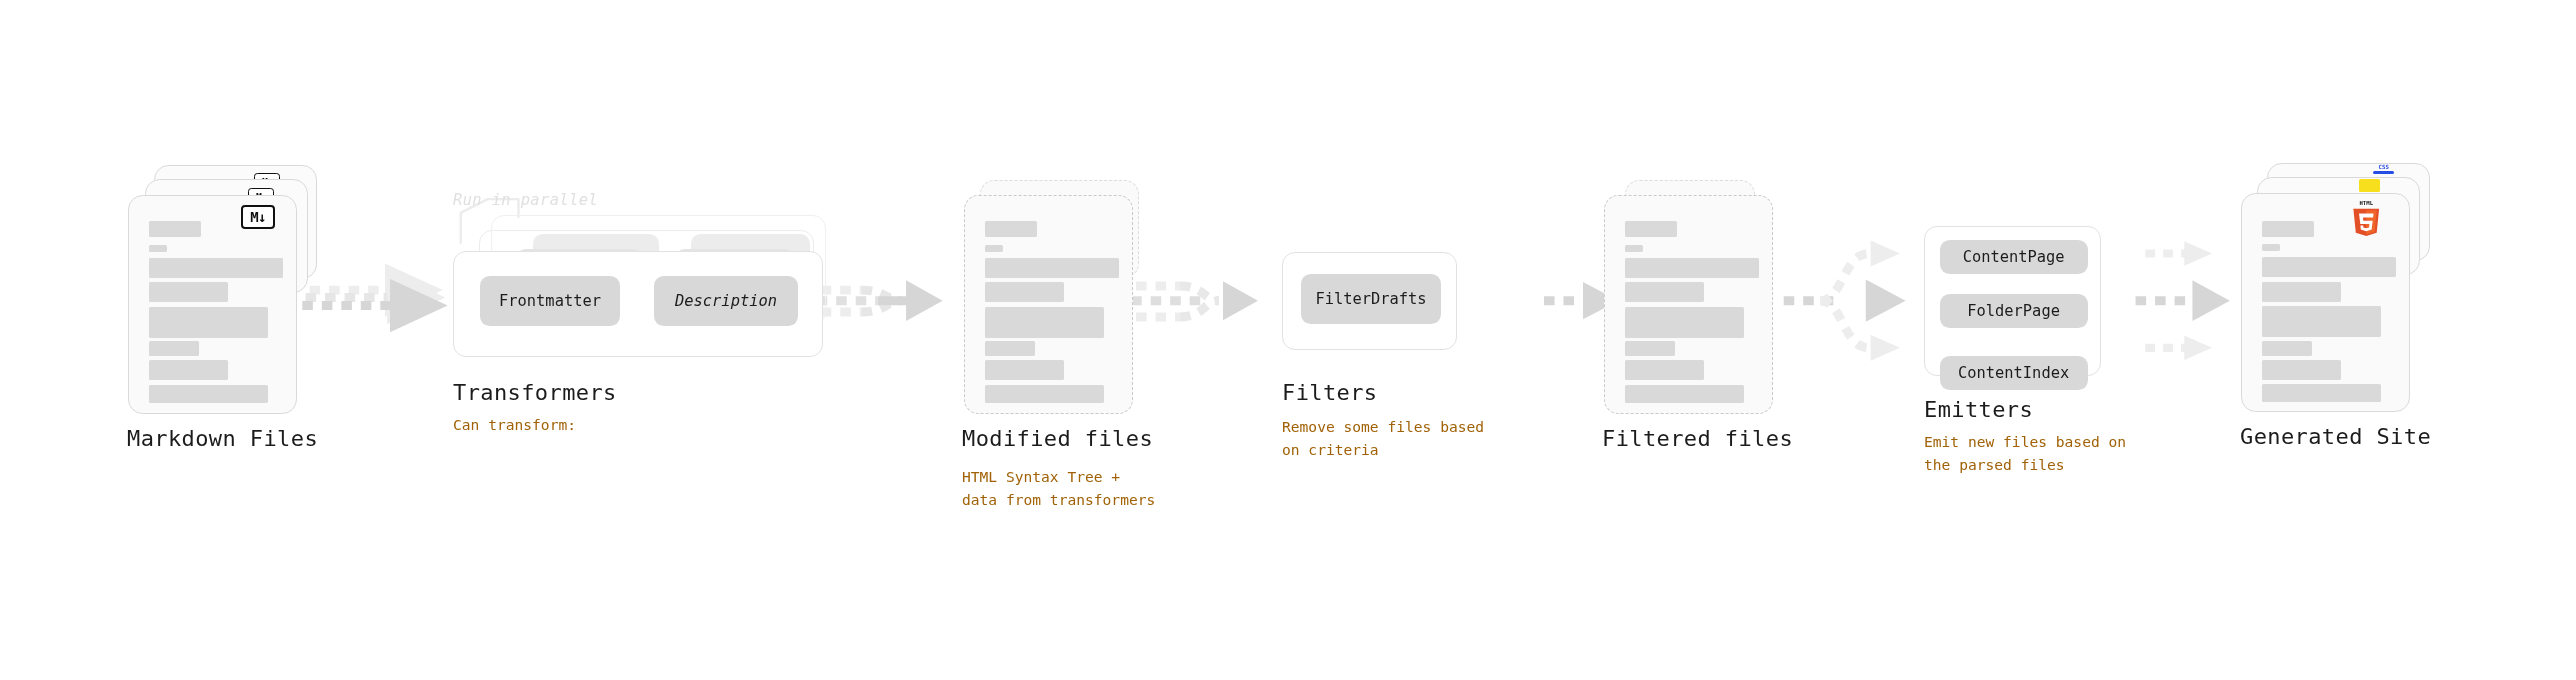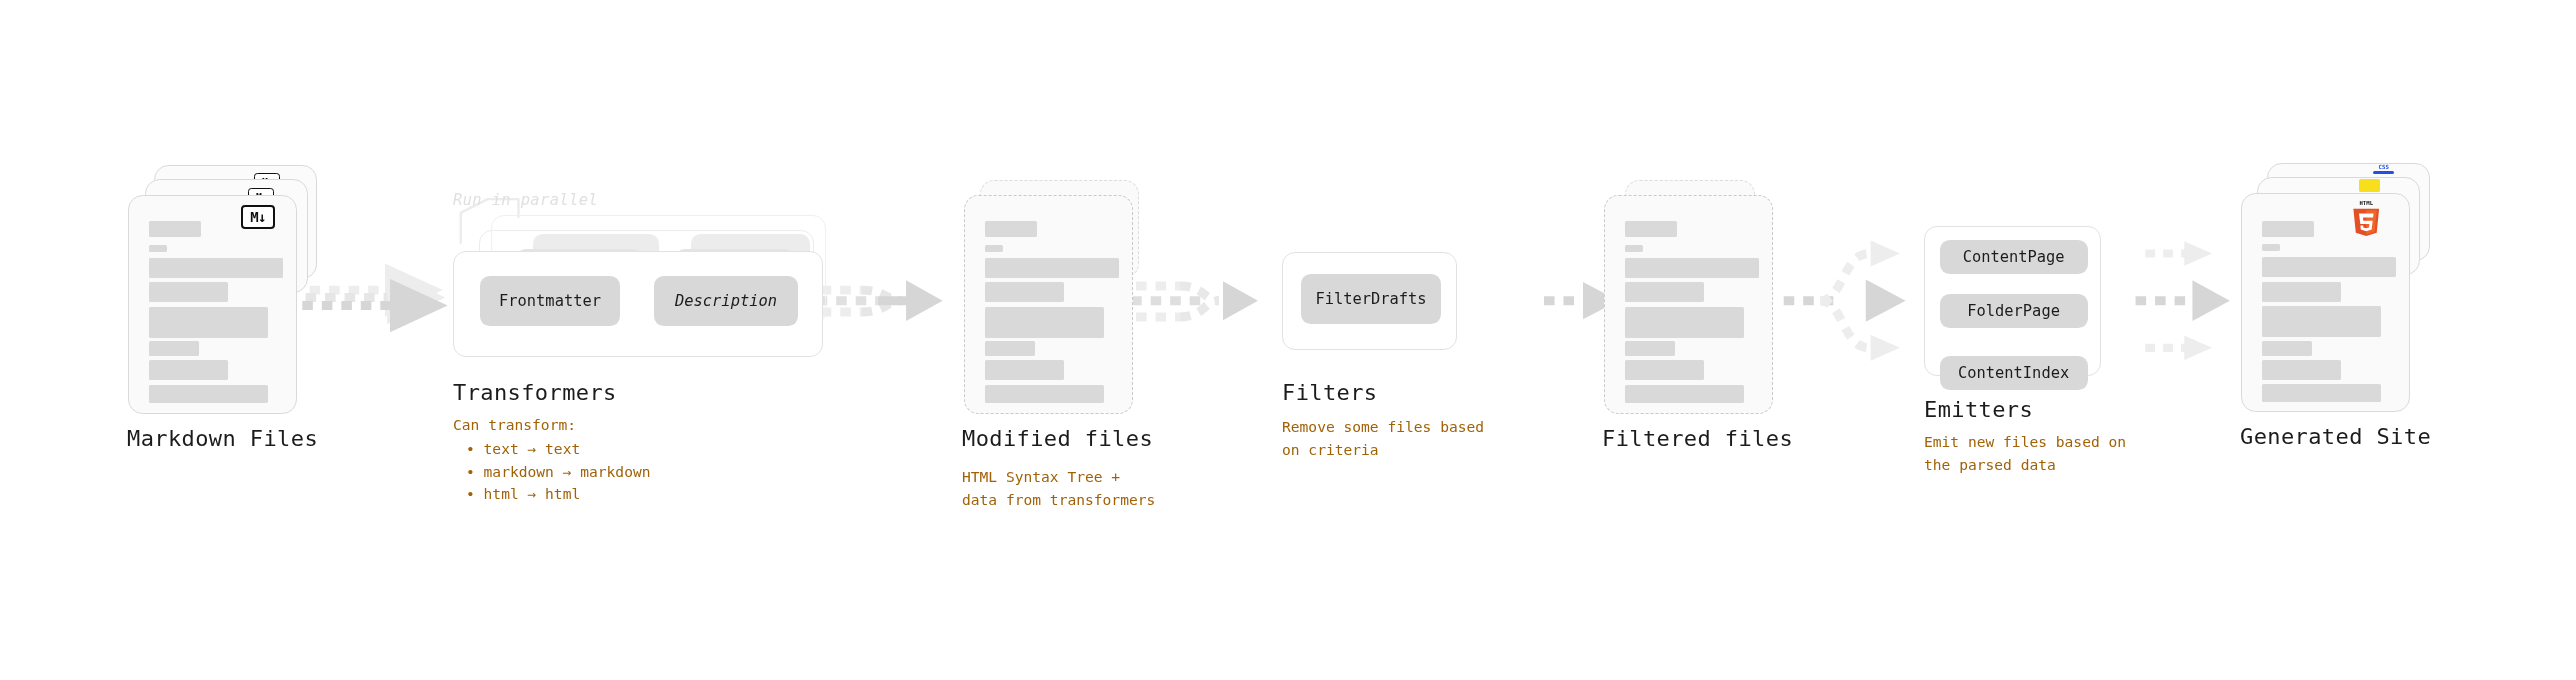--- a/index.html
+++ b/index.html
@@ -203,25 +203,20 @@
       <span>Frontmatter</span>
     </div>
     <div class="pill" style="left:200px; top:23.6px; width:144px; height:50px;font-style:italic;">
       <span>Description</span>
     </div>
   </div>
 
   <div class="title" style="left:453px; top:380px;">Transformers</div>
   <div class="sub" style="left:453px; top:414px;">
     <div>Can transform:</div>
-    <div class="bullets">
-      <div>• text → text</div>
-      <div>• markdown → markdown</div>
-      <div>• html → html</div>
-    </div>
   </div>
 
   <div class="doc-stack">
     <div class="doc dashed" style="left:980px; top:180px; width:159px; height:98px; border-color:#dcdcdc;"></div>
     <div class="doc dashed" style="left:964px; top:195px; width:169px; height:219px;">
       <div class="skel" style="left:19.5px; top:25px; width:52px; height:16.3px;"></div>
       <div class="skel" style="left:19.5px; top:49px; width:18px; height:6.5px;"></div>
       <div class="skel" style="left:19.5px; top:62px; width:134px; height:20.3px;"></div>
       <div class="skel" style="left:19.5px; top:86px; width:79px; height:20.3px;"></div>
       <div class="skel" style="left:19.5px; top:111px; width:119px; height:31px;"></div>
@@ -269,21 +264,21 @@
     <div class="pill" style="left:14.6px; top:59px; width:148px; height:34px;margin-top:8px;">
       <span>FolderPage</span>
     </div>
     <div class="pill" style="left:14.6px; top:104px; width:148px; height:34px;margin-top:25px;">
       <span>ContentIndex</span>
     </div>
   </div>
   <div class="title" style="left:1924px; top:397px;">Emitters</div>
   <div class="sub" style="left:1924px; top:431px;">
     <div>Emit new files based on</div>
-    <div>the parsed data</div>
+    <div>the parsed files</div>
   </div>
 
   <div class="doc-stack">
     <div class="doc back" style="left:2267px; top:163px; width:163px; height:98px;"></div>
     <div class="tag css" style="left:2373px; top:171px; width:21px; height:3.3px;"></div>
     <div style="position:absolute; left:2374px; top:164px; width:19.5px; height:6.5px; font-size:5.7px; font-weight:bold; color:#264de4; text-align:center; line-height:6.5px;">CSS</div>
 
     <div class="doc back" style="left:2257px; top:177px; width:163px; height:98px;"></div>
     <div class="tag js" style="left:2359px; top:179px; width:21px; height:13px;"></div>
 

